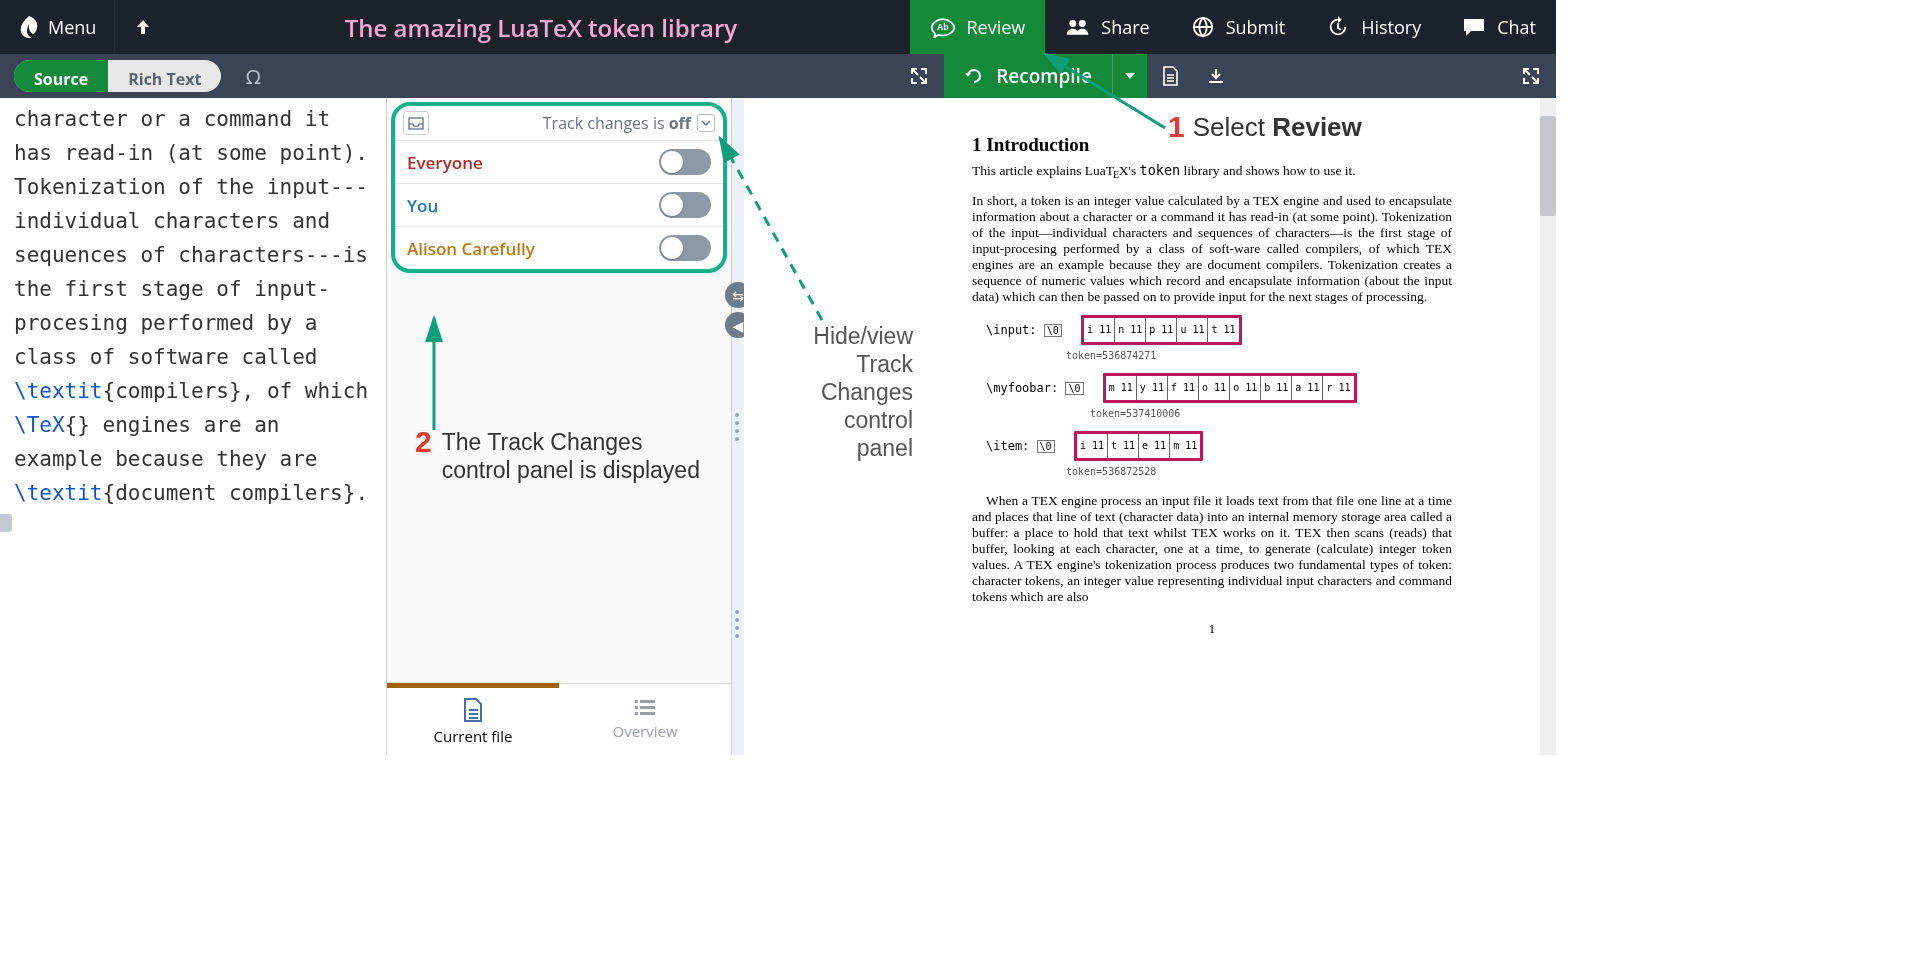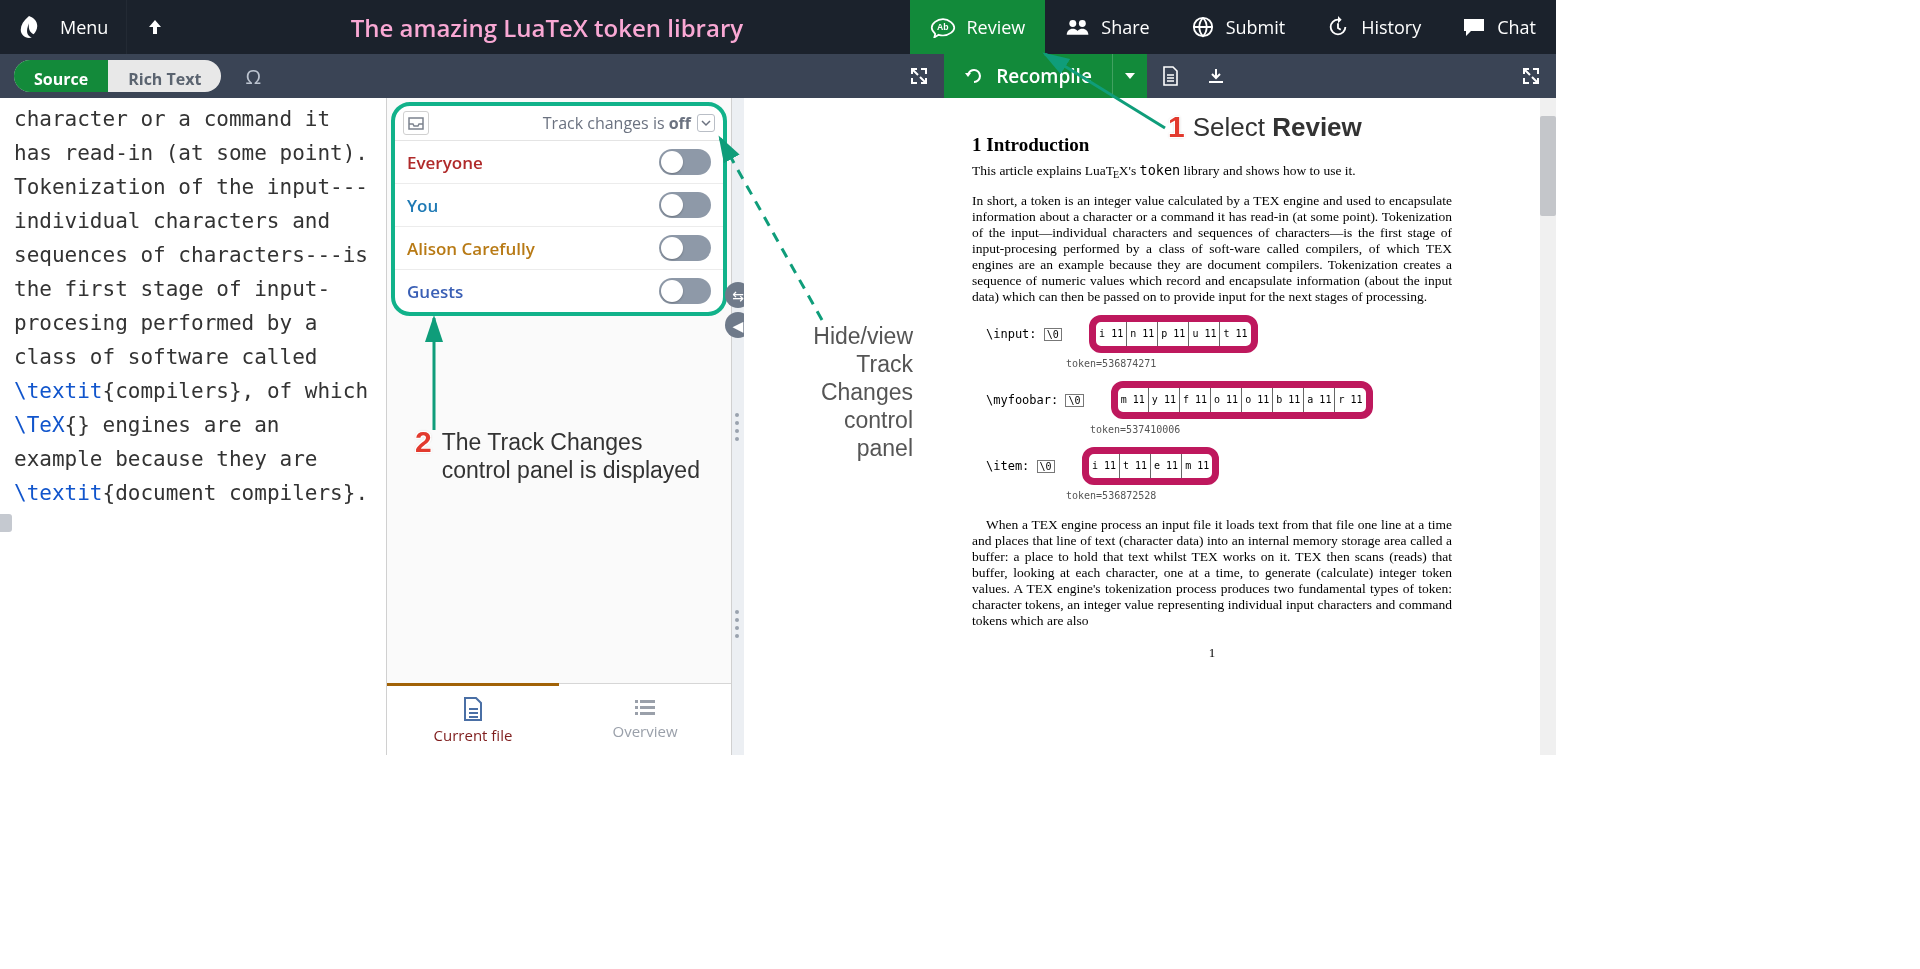--- a/index.html
+++ b/index.html
@@ -1,21 +1,21 @@
 <!DOCTYPE html>
 <html><head>
 <meta charset="utf-8">
 <style>
 *{box-sizing:border-box;margin:0;padding:0}
 body{font-family:"Open Sans","Helvetica Neue",Arial,sans-serif;background:#fff;overflow:hidden}
 .app{width:1556px;height:755px;display:flex;flex-direction:column;position:relative}
 
 
 .topnav{height:54px;background:#1b222c;display:flex;align-items:stretch;color:#fff}
-.menu-btn{display:flex;align-items:center;gap:20px;padding:0 18px;font-size:18px;cursor:pointer}
+.menu-btn{display:flex;align-items:center;gap:8px;padding:0 18px;font-size:18px;cursor:pointer}
 .menu-btn svg{width:22px;height:26px;fill:#fff}
 .upload-btn{display:flex;align-items:center;padding:0 20px;font-size:20px;cursor:pointer;color:#fff;border-left:1px solid rgba(255,255,255,0.04)}
 .project-title{flex:1;display:flex;align-items:center;justify-content:center;font-size:24px;color:#f9a8d4;font-weight:600}
 .nav-actions{display:flex}
 .nav-btn{display:flex;align-items:center;gap:10px;padding:0 20px;font-size:18px;cursor:pointer;color:#fff}
 .nav-btn.review{background:#128a3a}
 .nav-btn svg{width:26px;height:22px;fill:#fff}
 
 
 .subbar{height:44px;background:#3a4455;display:flex;align-items:center}
@@ -52,21 +52,21 @@
 .tc-row:last-child{border-bottom:none}
 .c-everyone{color:#b02a2a}
 .c-you{color:#1f7ab5}
 .c-alison{color:#b87a15}
 .c-guests{color:#3a5fb5}
 .toggle{width:52px;height:26px;border-radius:13px;background:#8e99a8;position:relative;cursor:pointer}
 .toggle::after{content:"";position:absolute;width:22px;height:22px;background:#fff;border-radius:50%;top:2px;left:2px;box-shadow:0 1px 2px rgba(0,0,0,0.25)}
 
 .review-tabs{margin-top:auto;height:72px;display:flex;border-top:1px solid #d6d6d6;background:#fff}
 .rtab{flex:1;display:flex;flex-direction:column;align-items:center;justify-content:center;gap:3px;font-size:15px;cursor:pointer}
-.rtab.active{color:#7f1d1d;border-top:3px solid #a16207;margin-top:-1px}
+.rtab.active{color:#000000;border-top:5px solid #a16207;margin-top:-1px}
 .rtab.inactive{color:#9aa0aa}
 
 .splitter{width:12px;background:#eceff3;position:relative}
 .splitter .dots{position:absolute;top:48%;left:3px;width:6px;height:28px;display:flex;flex-direction:column;justify-content:space-between}
 .splitter .dots span{width:4px;height:4px;border-radius:50%;background:#9aa2ae}
 .splitter .knob{position:absolute;width:26px;height:26px;background:#6f7a8a;border-radius:50%;display:flex;align-items:center;justify-content:center;color:#fff;font-size:14px;left:-7px}
 .knob1{top:184px}
 .knob2{top:214px}
 
 .pdf-col{flex:1;background:#fff;overflow:hidden;padding:36px 30px 12px 38px;position:relative;font-family:"Times New Roman",serif}
@@ -74,21 +74,21 @@
 .pdf-col h3{font-family:"Times New Roman",serif;font-weight:700;font-size:19px;margin-bottom:6px}
 .pdf-col p{font-size:13.5px;line-height:16px;text-align:justify;margin-bottom:10px}
 .pdf-col p.first{text-indent:14px}
 .pdf-col .mono{font-family:monospace}
 .pdf-scroll{position:absolute;right:0;top:0;bottom:0;width:16px;background:#f0f0f0}
 .pdf-thumb{position:absolute;right:0;top:18px;width:16px;height:100px;background:#c4c6ca;border-radius:2px}
 .tex-sub{font-size:0.75em;vertical-align:-0.3em;margin-left:-0.1em;margin-right:-0.05em}
 .pagenum{text-align:center;font-size:13px;margin-top:16px}
 
 .token-block{font-family:monospace;font-size:12px;margin:10px 0 10px 14px;line-height:22px}
-.tok-boxes{display:inline-flex;border:7px solid #be185d;border-radius:12px;overflow:hidden;vertical-align:middle;margin-left:20px}
+.tok-boxes{display:inline-flex;border:3px solid #be185d;border-radius:1px;overflow:hidden;vertical-align:middle;margin-left:12px}
 .tok-boxes span{border-right:1px solid #666;padding:1px 3px;font-size:10px}
 .tok-boxes span:last-child{border-right:none}
 .tok-label{display:block;font-size:10px;color:#555;margin-left:80px}
 
 
 .ann{position:absolute;font-family:Arial,sans-serif;pointer-events:none}
 .ann-num{font-family:"Arial Black",Arial;font-weight:900;color:#e23a2e;text-shadow:-1px -1px 0 #fff,1px -1px 0 #fff,-1px 1px 0 #fff,1px 1px 0 #fff,0 0 3px rgba(0,0,0,0.3)}
 .ann1{top:110px;left:1168px;font-size:26px;color:#333;display:flex;align-items:center;gap:8px}
 .ann1 .ann-num{font-size:30px}
 .ann1 b{font-weight:700}
@@ -225,24 +225,20 @@
         <div class="tc-row">
             <span class="c-everyone">Everyone</span>
             <div class="toggle"></div>
           </div>
         <div class="tc-row">
             <span class="c-you">You</span>
             <div class="toggle"></div>
           </div>
         <div class="tc-row">
             <span class="c-alison">Alison Carefully</span>
-            <div class="toggle"></div>
-          </div>
-        <div class="tc-row">
-            <span class="c-guests">Guests</span>
             <div class="toggle"></div>
           </div>
       </div>
       <div class="review-tabs">
         <div class="rtab active">
           <svg width="22" height="26" viewBox="0 0 22 26" fill="none" stroke="#4a6fa5" stroke-width="2">
               <path d="M3 2h11l5 5v17H3z"></path>
               <path d="M7 13h9M7 17h9M7 21h9"></path>
             </svg>
           <span>Current file</span>

